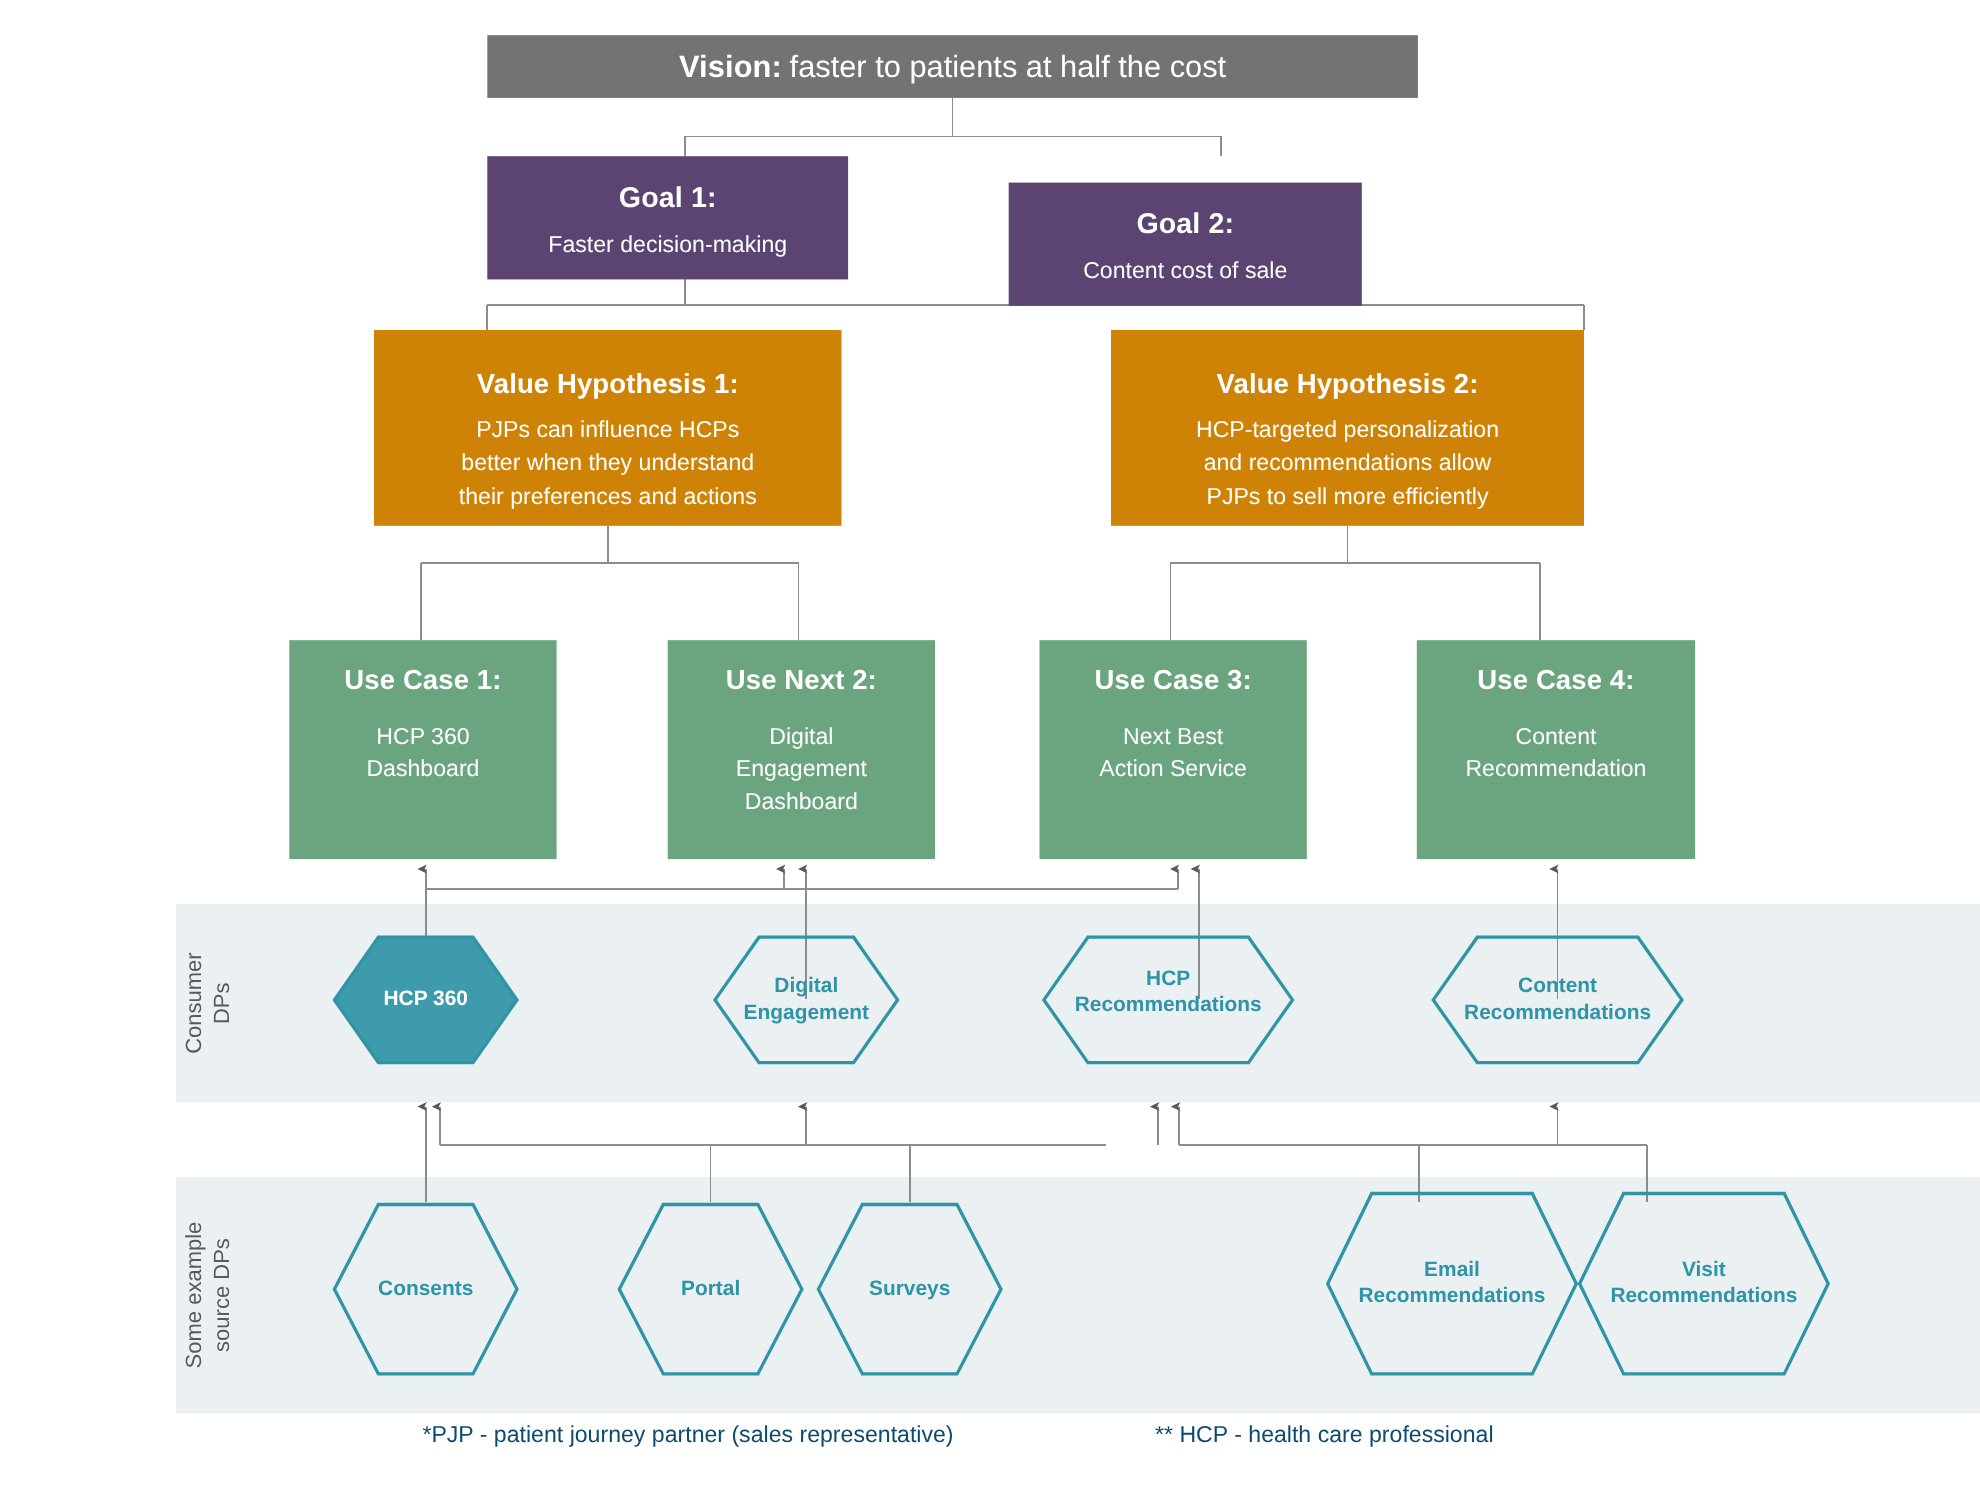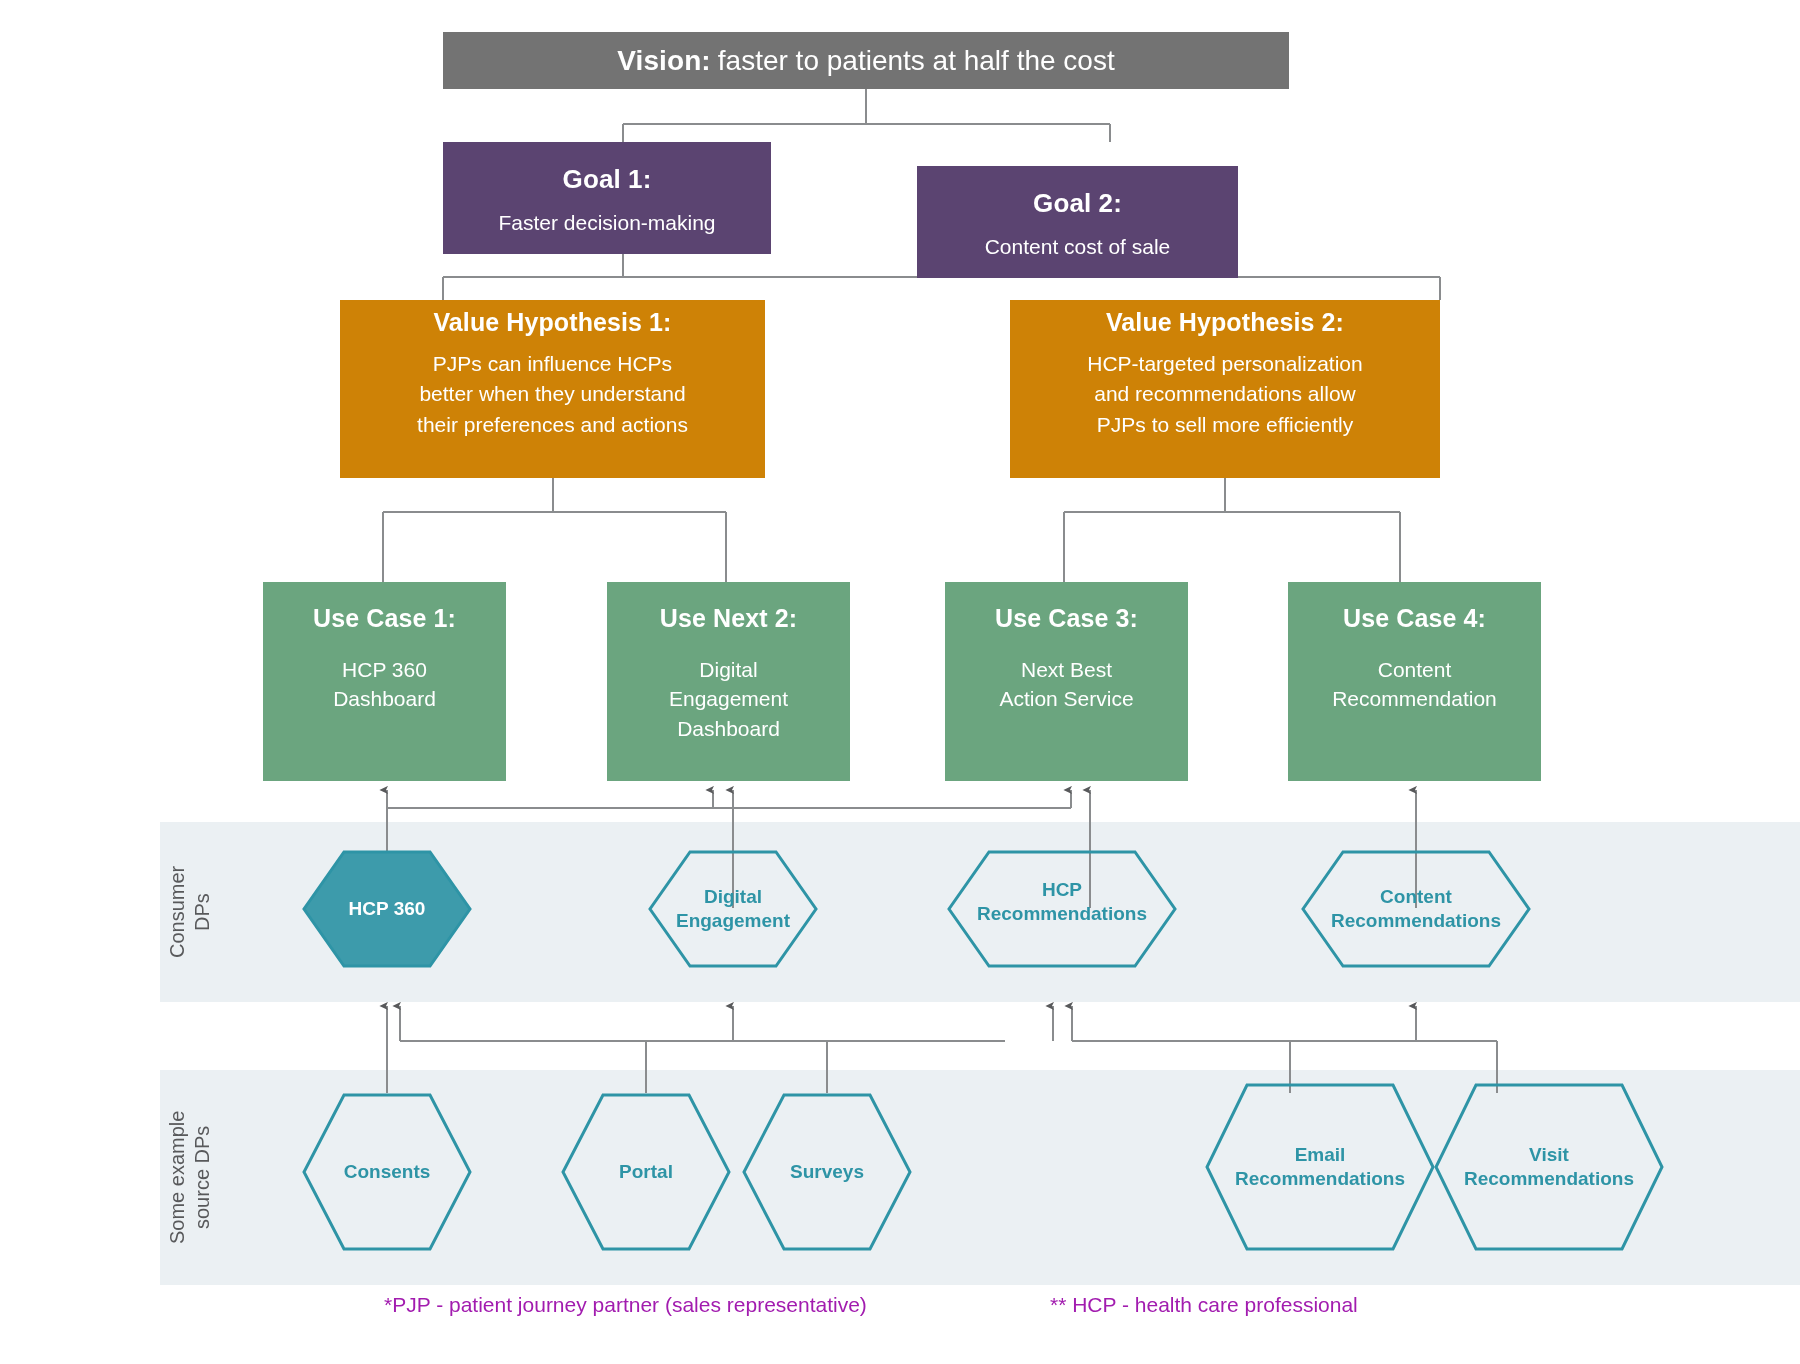--- a/index.html
+++ b/index.html
@@ -70,21 +70,21 @@
 
   .goal {
     background: #5B4471;
   }
   .goal .title { font-size: 26px; padding-top: 22px; }
   .goal .sub   { font-size: 21px; padding-top: 14px; line-height: 1.3; }
 
   .hyp {
     background: #CE8206;
   }
-  .hyp .title { font-size: 25px; padding-top: 8px; }
+  .hyp .title { font-size: 25px; padding-top: 35px; }
   .hyp .sub   { font-size: 21px; padding-top: 12px; line-height: 1.45; }
 
   .usecase {
     background: #6BA57F;
   }
   .usecase .title { font-size: 25px; padding-top: 22px; }
   .usecase .sub   { font-size: 21px; padding-top: 22px; line-height: 1.4; }
 
   
   .hex-wrap { position: absolute; }
@@ -105,21 +105,21 @@
   }
   .hex-label.teal  { color: #2E94A6; }
   .hex-label.white { color: #ffffff; }
 
   
   #wires { position: absolute; left: 0; top: 0; width: 1800px; height: 1364px; }
 
   
   .footnote {
     position: absolute;
-    color: #a21caf;
+    color: #0c4a6e;
     font-size: 21px;
     white-space: nowrap;
   }
 </style>
 </head>
 <body>
 
 <div id="canvas">
 
   <div class="abs band" style="left:160px; top:822px; width:1640px; height:180px;"></div>

